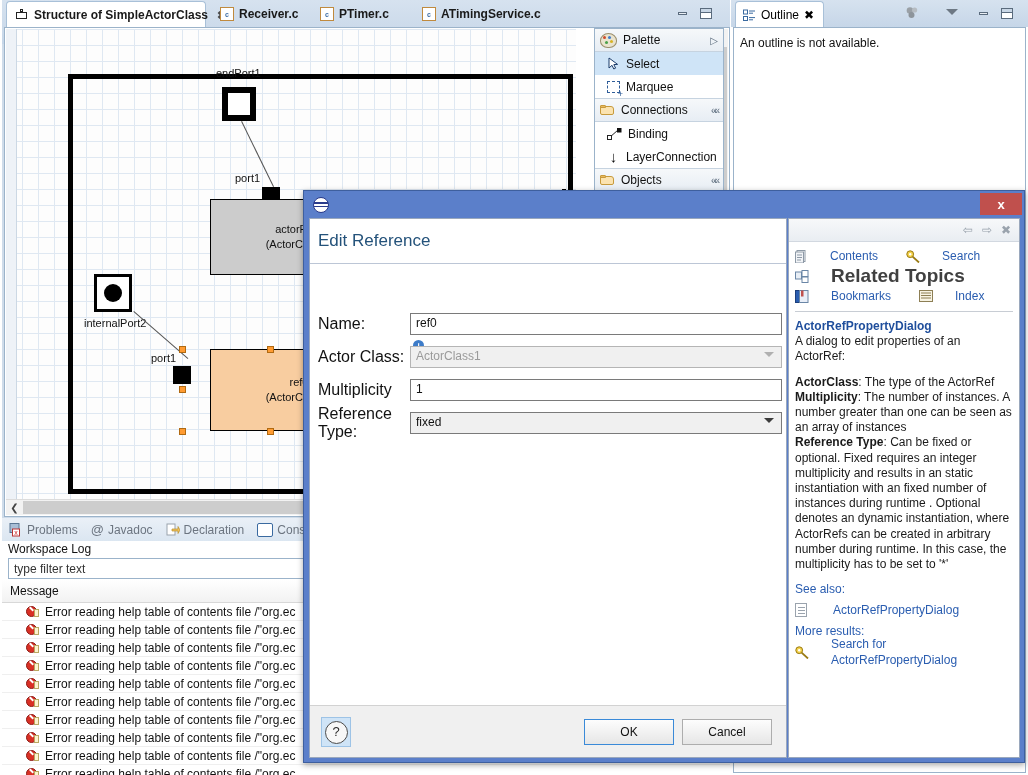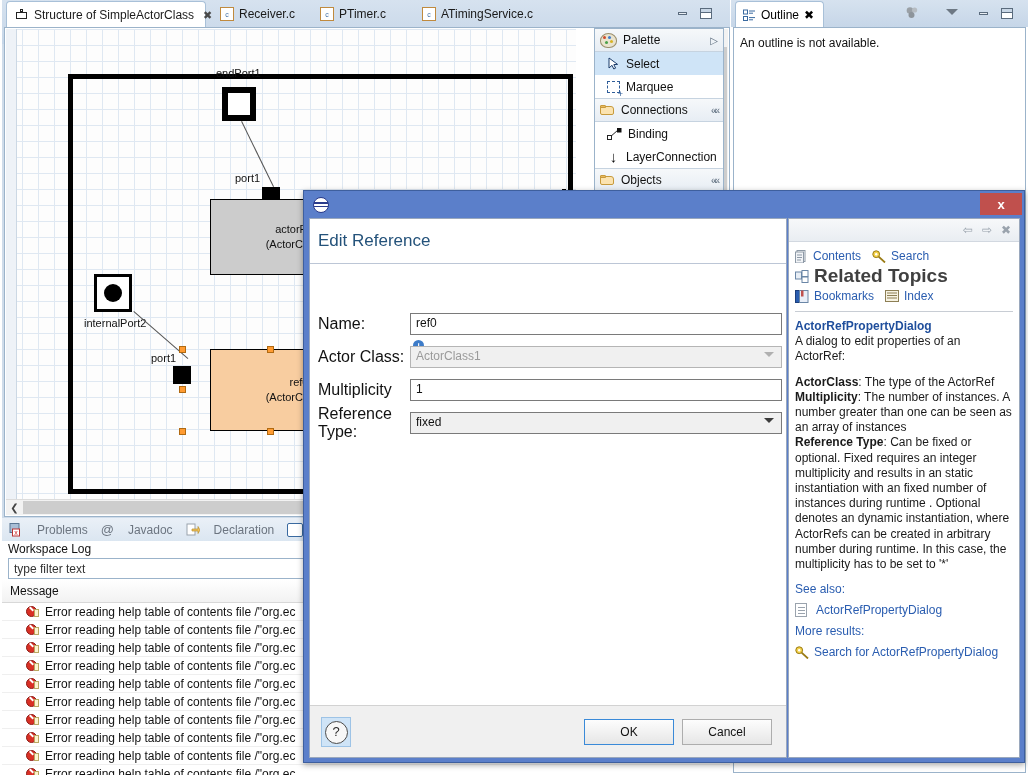--- a/index.html
+++ b/index.html
@@ -14,20 +14,21 @@
   #root { position: relative; width: 1028px; height: 775px; background:#ffffff; }
 
   
   .editor-area {
     position: absolute; left: 2px; top: 0; width: 728px; height: 520px;
     background: #cfdcea;
   }
   .tabbar {
     position: absolute; left: 0; top: 0; width: 728px; height: 44px;
     background: linear-gradient(to bottom,#d6e2ef 0%, #c6d6e8 100%);
+    font-weight: bold;
   }
   .tab {
     position: absolute; top: 1px; height: 26px;
     display: flex; align-items: center; gap: 5px;
     padding: 0 9px 0 8px;
     font-size: 12px; color: #1a1a1a; white-space: nowrap;
     box-sizing: border-box;
   }
   .tab.active {
     background: #ffffff;
@@ -208,21 +209,21 @@
   .bottom-view{
     position:absolute; left:2px; top:518px; width:728px; height:257px;
     background:#ffffff;
   }
   .bv-tabs{
     position:absolute; left:0; top:0; width:728px; height:23px;
     display:flex; align-items:center; gap:13px; padding-left:7px;
     background:linear-gradient(to bottom,#eaf0f7,#dbe6f1);
     font-size:12px; color:#6c7580;
   }
-  .bv-tab{ display:flex; align-items:center; gap:14px; white-space:nowrap;}
+  .bv-tab{ display:flex; align-items:center; gap:4px; white-space:nowrap;}
   .ic-problems{ width:14px;height:14px; position:relative; flex:none;}
   .ic-at{ font-size:13px; color:#6c7580; }
   .ic-decl{ width:14px;height:14px; position:relative; flex:none;}
   .ic-console{ width:14px;height:12px; border:1.5px solid #3a6aa0; border-radius:2px; background:#fff; flex:none;}
   .bv-title{
     position:absolute; left:6px; top:24px; font-size:12px; color:#111;
   }
   .bv-filter{
     position:absolute; left:6px; top:40px; width:700px; height:21px;
     background:#fff; border:1px solid #9bb3ca; box-sizing:border-box;
@@ -337,21 +338,21 @@
     position:absolute; left:484px; top:27px; width:232px; height:540px;
     background:#ffffff; border:1px solid #9aa8bd; box-sizing:border-box;
     overflow:hidden;
   }
   .help-toolbar{
     height:22px; background:linear-gradient(to bottom,#f7f8fa,#e9edf2);
     border-bottom:1px solid #d2d8e0; display:flex; align-items:center;
     justify-content:flex-end; gap:9px; padding-right:8px; color:#9aa3ad; font-size:12px;
   }
   .help-links{ padding:4px 6px 0 6px; }
-  .hl-row{ display:flex; align-items:center; gap:5px; height:20px; font-size:12px; }
+  .hl-row{ display:flex; align-items:center; gap:22px; height:20px; font-size:12px; }
   .hl-row a{ color:#2a5db0; text-decoration:none; }
   .hl-row a.strong{ color:#404040; font-weight:bold; font-size:19px;}
   .help-sep{ height:1px; background:#c8cdd4; margin:5px 6px 7px 6px;}
   .help-body{ padding:0 6px 0 6px; font-size:12px; color:#1a1a1a; line-height:15.2px;}
   .help-body .h-title{ color:#1f4e9c; font-weight:bold; }
   .help-body p{ margin:0 0 10px 0; }
   .help-body b{ font-weight:bold; }
   .ic-contents{ width:13px;height:13px; position:relative; flex:none;}
   .ic-search{ width:14px;height:13px; position:relative; flex:none;}
   .ic-related{ width:14px;height:13px; position:relative; flex:none;}

